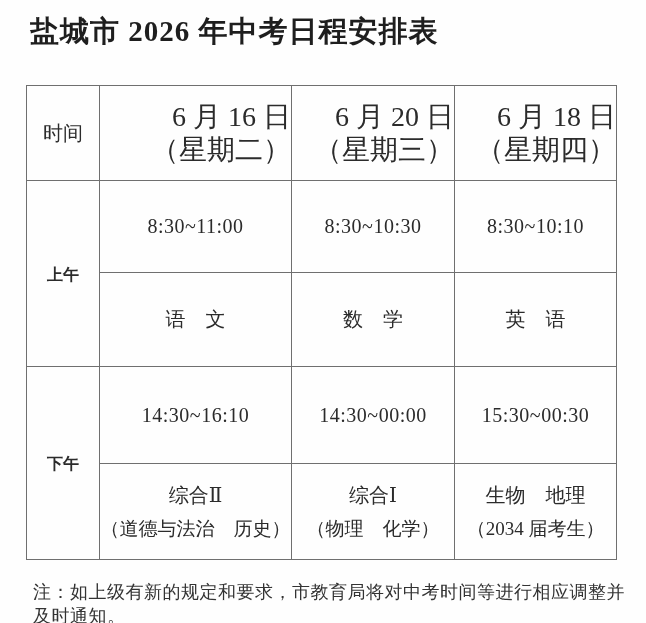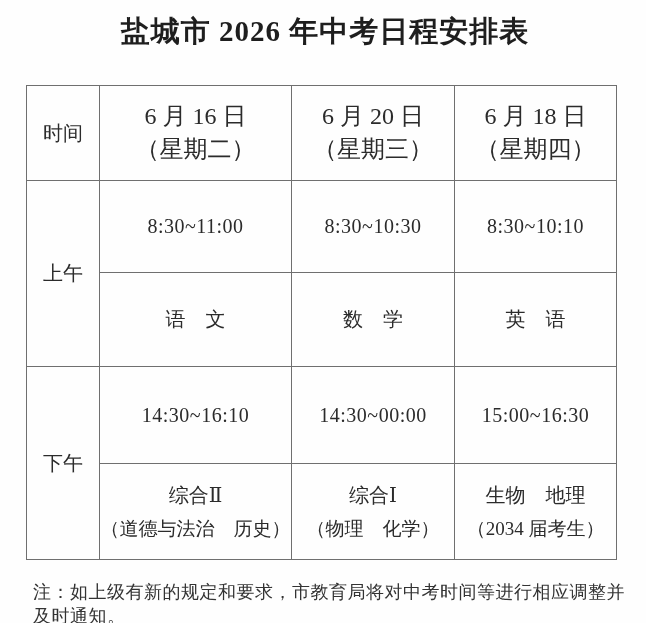--- a/index.html
+++ b/index.html
@@ -13,21 +13,21 @@
     position: relative;
     font-family: "Liberation Serif", "DejaVu Serif", serif;
     color: #2b2b2b;
     overflow: hidden;
   }
   .page-title {
     position: absolute;
     top: 12px;
     left: 30px;
     width: 590px;
-    text-align: center;
+    text-align: left;
     font-size: 29px;
     font-weight: bold;
     color: #1e1e1e;
     letter-spacing: 1px;
     margin: 0;
   }
   .schedule-table {
     position: absolute;
     top: 85px;
     left: 26px;
@@ -50,38 +50,40 @@
   col.c-day2  { width: 163px; }
   col.c-day3  { width: 162px; }
   tr.r-header    { height: 95px; }
   tr.r-am-time   { height: 92px; }
   tr.r-am-subj   { height: 94px; margin-top: 17px; }
   tr.r-pm-time   { height: 97px; }
   tr.r-pm-subj   { height: 96px; }
   .date-line, .weekday-line {
     display: block;
     line-height: 33px;
-    font-size: 24px;
+    font-size: 28px;
+    text-align: right;
   }
   .time-text {
     font-size: 20px;
     letter-spacing: 0.5px;
   }
   .subject-line {
     display: block;
     line-height: 33px;
     font-size: 20px;
   }
   .detail-line {
     display: block;
     line-height: 33px;
     font-size: 19px;
   }
   .session-label {
-    font-size: 20px;
+    font-size: 16px;
+    font-weight: bold;
   }
   .footnote {
     position: absolute;
     top: 580px;
     left: 33px;
     width: 600px;
     font-size: 18px;
     color: #333333;
     letter-spacing: 0.5px;
     margin: 0;
@@ -135,21 +137,21 @@
           <span class="subject-line">英　语</span>
         </td>
     </tr>
 
     <tr class="r-pm-time">
       <td rowspan="2">
         <span class="session-label">下午</span>
       </td>
       <td><span class="time-text">14:30~16:10</span></td>
       <td><span class="time-text">14:30~00:00</span></td>
-      <td><span class="time-text">15:00~16:30</span></td>
+      <td><span class="time-text">15:30~00:30</span></td>
     </tr>
     <tr class="r-pm-subj">
       <td>
         <span class="subject-line">综合Ⅱ</span>
         <span class="detail-line">（道德与法治　历史）</span>
       </td>
       <td>
         <span class="subject-line">综合Ⅰ</span>
         <span class="detail-line">（物理　化学）</span>
       </td>

